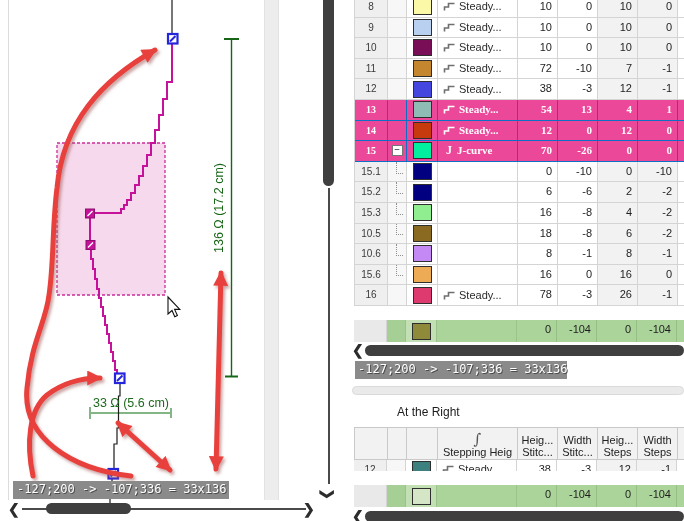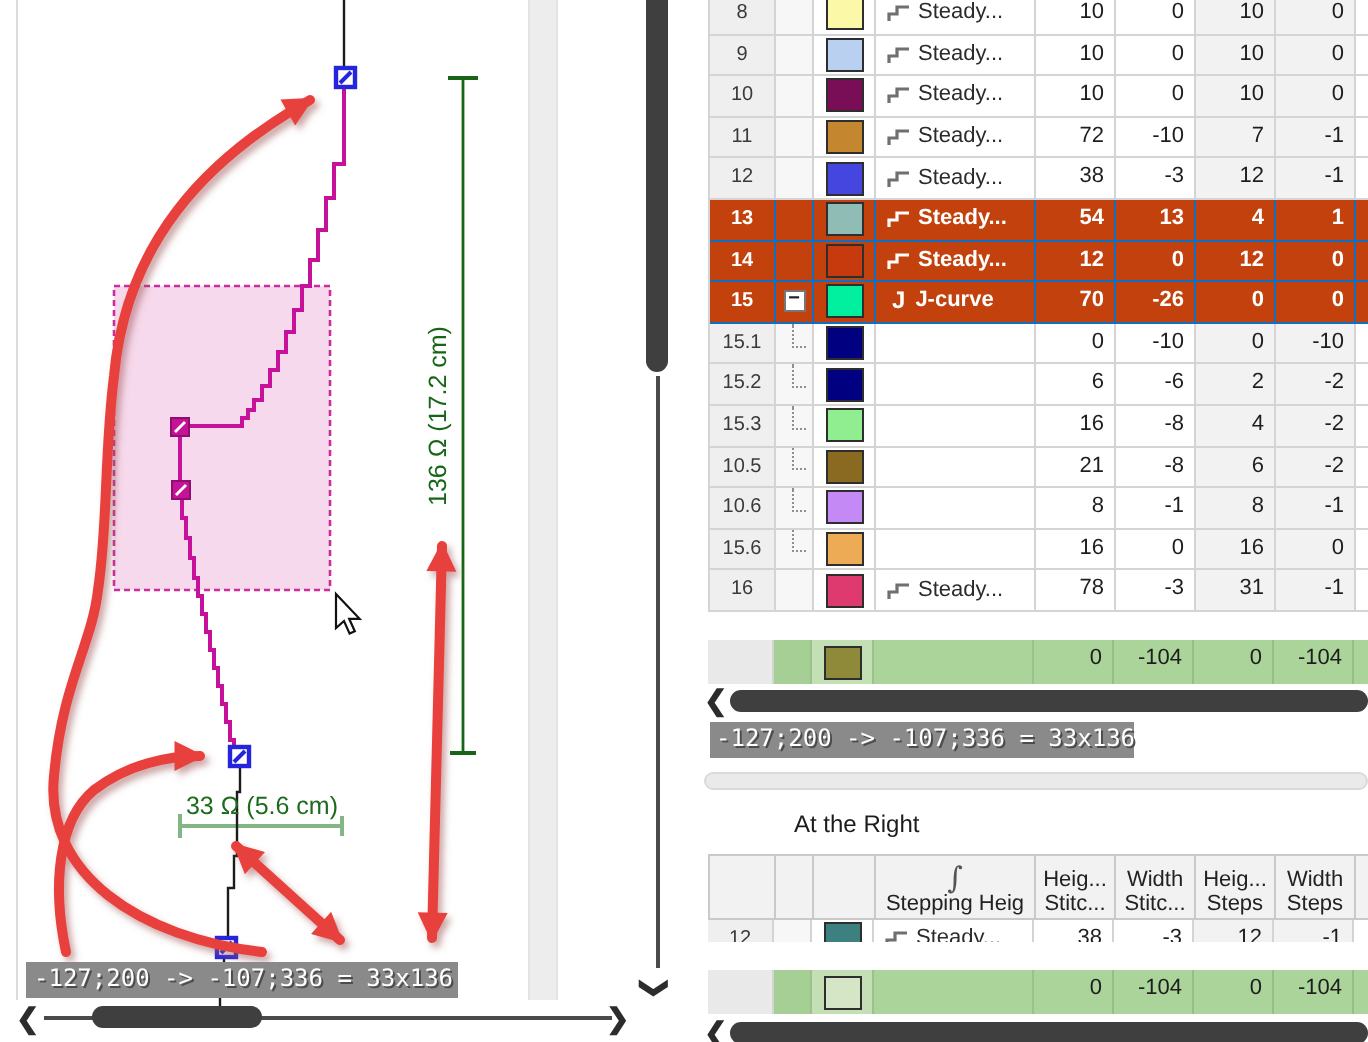--- a/index.html
+++ b/index.html
@@ -40,21 +40,21 @@
   .sliver{width:6px;border-right:none;background:#fff;}
   .swatch{width:17px;height:15px;border:1px solid #2e2e2e;flex:none;}
   .stepicon{color:#6f6f6f;margin-right:3px;flex:none;}
   .jicon{font-weight:bold;font-size:12px;margin:0 5px 0 3px;}
   .kindlabel{white-space:nowrap;}
   .expbox{width:11px;height:11px;margin:4px auto 0;background:#fff;border:1px solid #767676;
           font-size:10px;line-height:8px;text-align:center;color:#222;box-sizing:border-box;}
   .tree{height:55%;width:6px;margin-left:8px;border-left:1px dotted #8f8f8f;
         border-bottom:1px dotted #8f8f8f;}
   .sel{background:#1484e4;color:#fff;font-weight:bold;border-bottom-color:#0e6fc4;}
-  .sel .c{border-right-color:#0e6fc4;background:#c2410c;color:#fff;}
+  .sel .c{border-right-color:#0e6fc4;background:#ec4899;color:#fff;font-family:Liberation Serif, serif;}
   .sel .stepicon{color:#fff;}
   .totals{height:22px;background:#abd49b;border-bottom:none;}
   .totals .num{background:#e9e9e9;}
   .totals .exp{background:#a5cf95;border-right-color:#9cc28c;}
   .totals .swc{background:#c3dfb4;border-right-color:#9cc28c;}
   .totals .kind{background:#abd49b;border-right-color:#9cc28c;}
   .totals .val{background:#abd49b;border-right-color:#96bf86;}
   .totals .sliver{background:#abd49b;}
 
   #status-box{left:355px;top:361px;width:209px;height:18px;background:#8a8a8a;color:#fff;
@@ -350,21 +350,21 @@
       </div>
       <div class="trow">
         <div class="c num">10.5</div>
         <div class="c exp">
           <div class="tree"></div>
         </div>
         <div class="c swc">
           <div class="swatch" style="background: rgb(138, 106, 32);"></div>
         </div>
         <div class="c kind"></div>
-        <div class="c val v0">21</div>
+        <div class="c val v0">18</div>
         <div class="c val v1">-8</div>
         <div class="c val v2">6</div>
         <div class="c val v3">-2</div>
         <div class="c sliver"></div>
       </div>
       <div class="trow">
         <div class="c num">10.6</div>
         <div class="c exp">
           <div class="tree"></div>
         </div>
@@ -400,21 +400,21 @@
           <div class="swatch" style="background: rgb(222, 58, 112);"></div>
         </div>
         <div class="c kind">
           <svg class="stepicon" width="13" height="11" viewBox="0 0 13 11">
             <path d="M1.5,9.5 L1.5,6 L5.5,6 L5.5,2.5 L11.5,2.5" fill="none" stroke="currentColor" stroke-width="1.6"></path>
           </svg>
           <span class="kindlabel">Steady...</span>
         </div>
         <div class="c val v0">78</div>
         <div class="c val v1">-3</div>
-        <div class="c val v2">31</div>
+        <div class="c val v2">26</div>
         <div class="c val v3">-1</div>
         <div class="c sliver"></div>
       </div>
     </div>
   <div id="main-totals" class="tblwrap" style="top:320px;border-left:none;">
       <div class="trow totals">
         <div class="c num"></div>
         <div class="c exp"></div>
         <div class="c swc">
           <div class="swatch" style="background: rgb(143, 138, 58);"></div>

